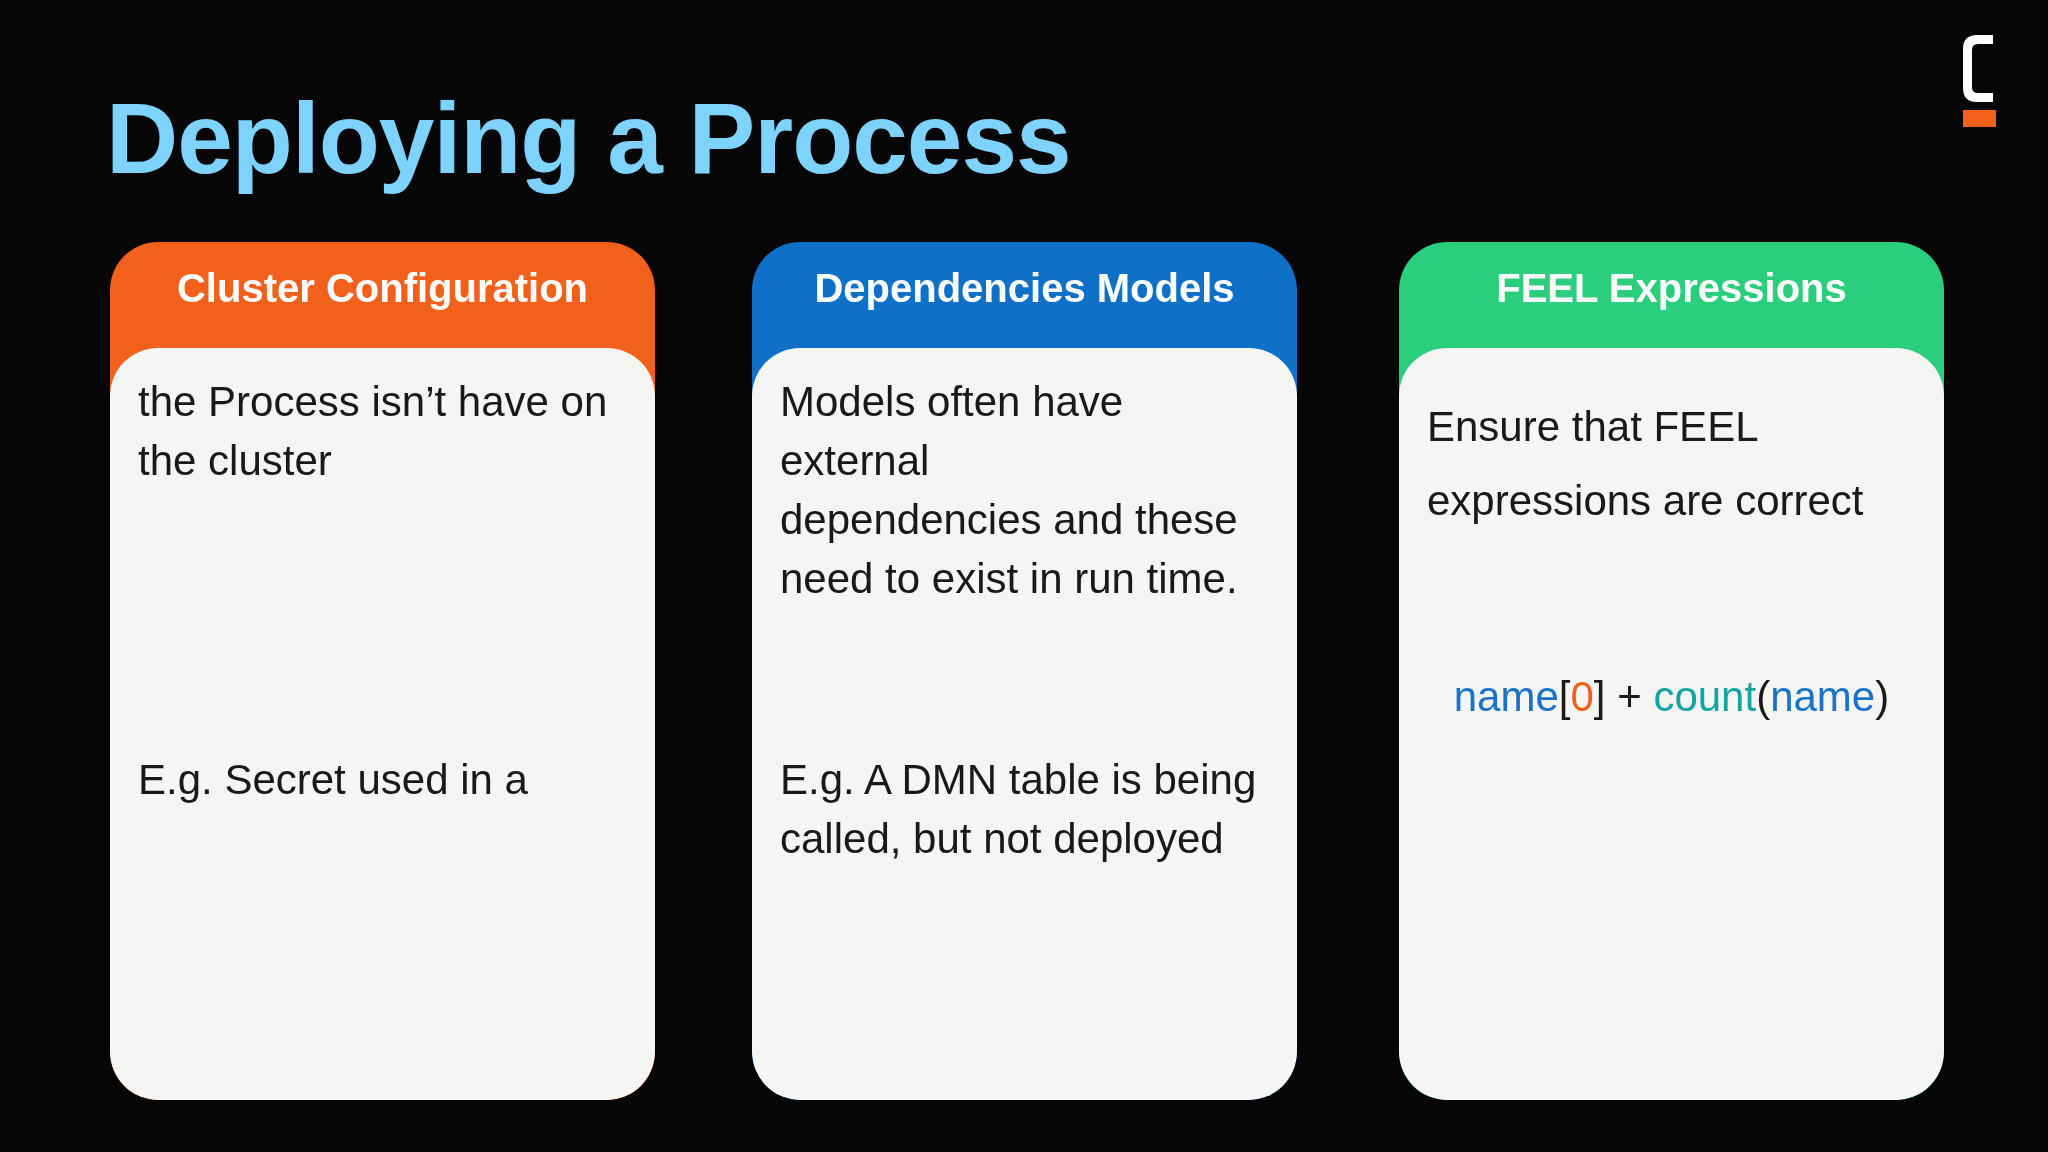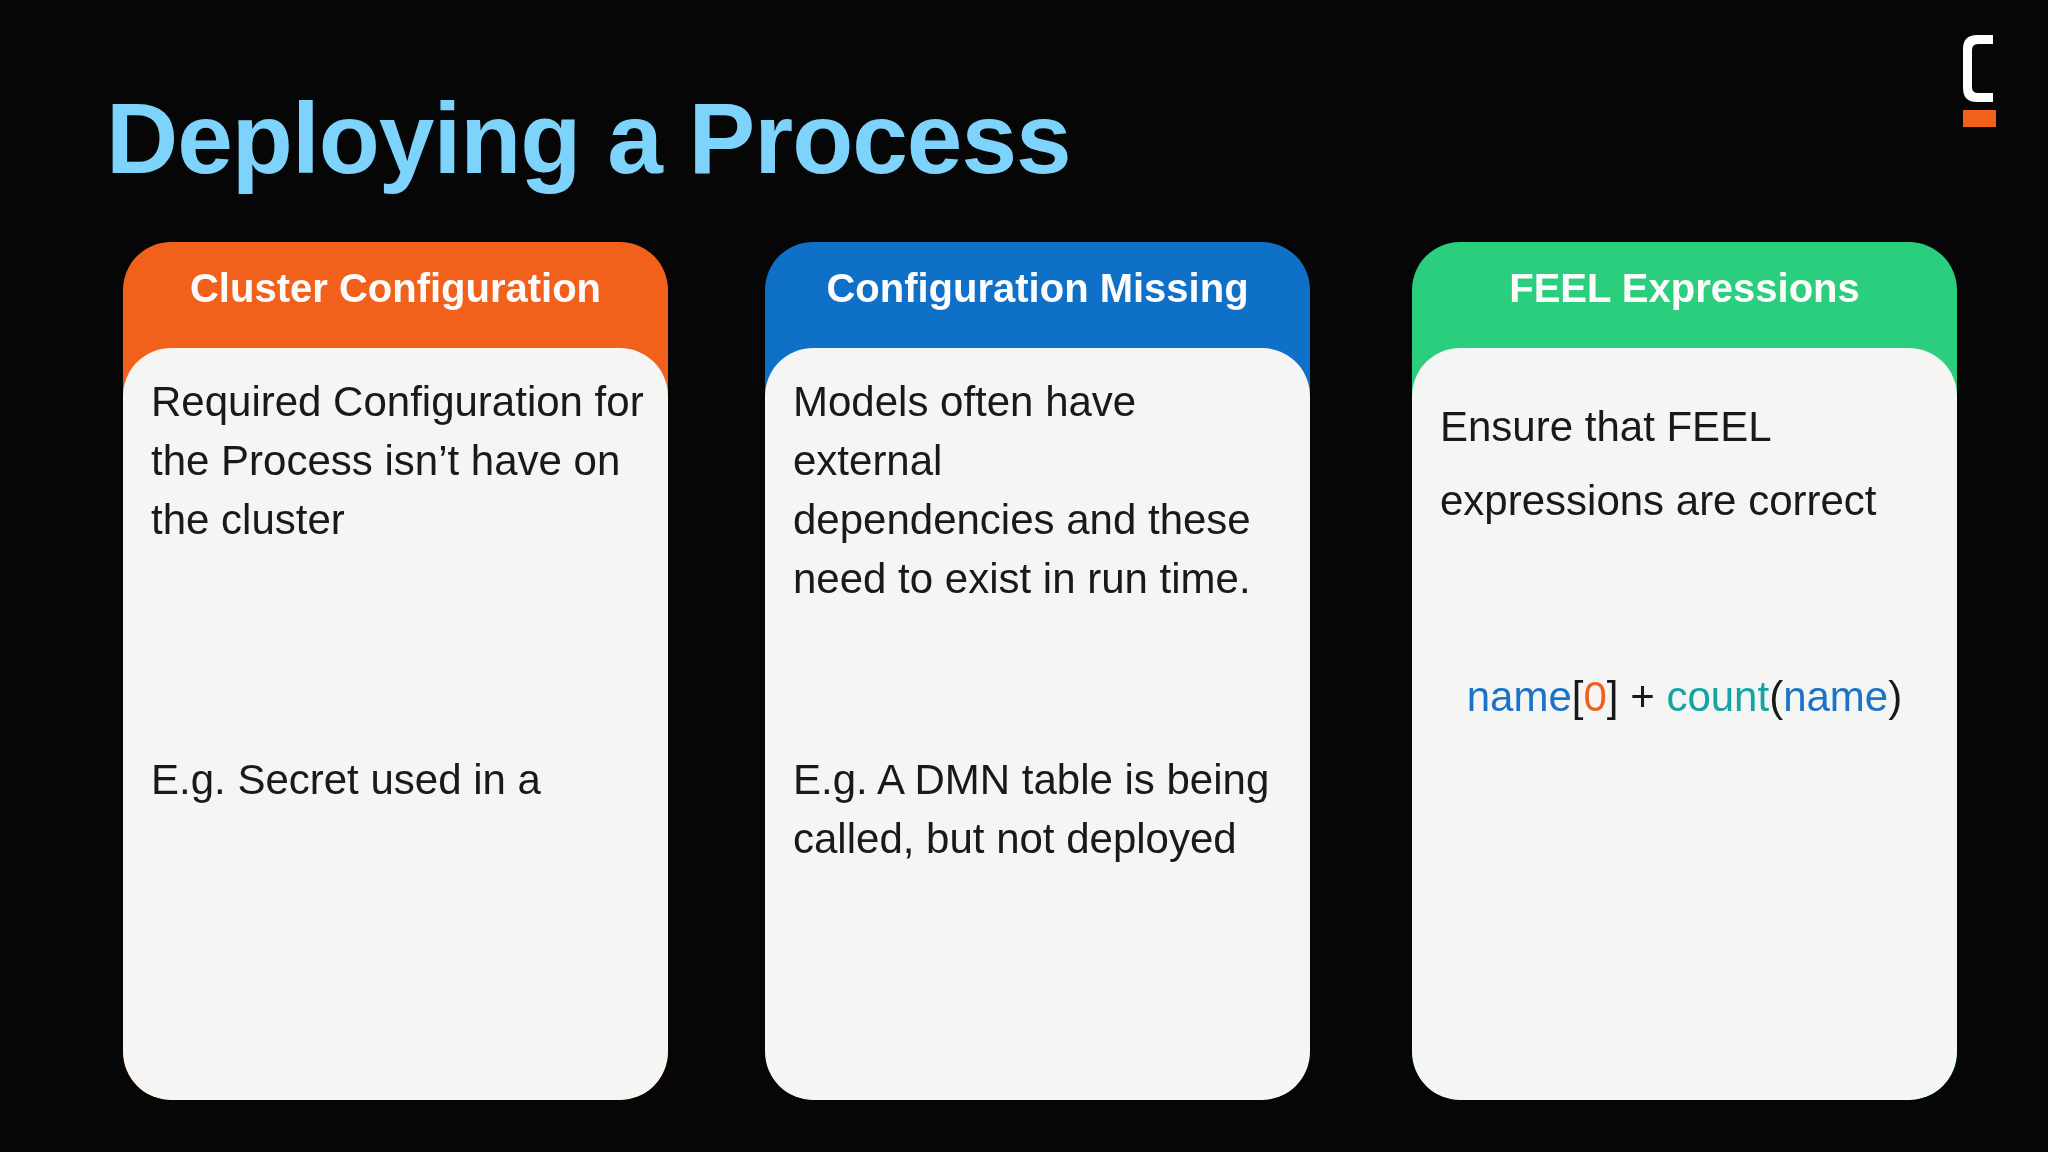--- a/index.html
+++ b/index.html
@@ -13,21 +13,21 @@
     font-size:100px;font-weight:700;letter-spacing:-1px;
     color:#7dd3fc;
   }
   .logo{
     position:absolute;left:1963px;top:35px;width:34px;
     display:flex;flex-direction:column;align-items:stretch;
   }
   .logo-bar{
     margin-top:8px;height:17px;width:33px;
   }
-  .cards-row{position:absolute;left:13px;top:0;width:1860px;height:1152px;}
+  .cards-row{position:absolute;left:0;top:0;width:1860px;height:1152px;}
   .card{
     position:absolute;top:242px;width:545px;height:858px;
     border-radius:48px;background:var(--accent);overflow:hidden;
   }
   .card:nth-child(1){left:110px;}
   .card:nth-child(2){left:752px;}
   .card:nth-child(3){left:1399px;}
   .card-header{
     height:106px;display:flex;align-items:center;justify-content:center;
     padding-bottom:14px;box-sizing:border-box;
@@ -64,33 +64,32 @@
   <div class="logo-bar" style="background: rgb(242, 97, 28);"></div>
 </div>
 
 <div class="cards-row">
   <div class="card" style="--accent: #F2611C;">
     <div class="card-header">
       <span class="card-header-label">Cluster Configuration</span>
     </div>
     <div class="card-body">
         <div class="para para-main">
-          <div>Required Configuration for</div>
           <div>the Process isn’t have on</div>
           <div>the cluster</div>
         </div>
         <div class="para para-example">
           <div>E.g. Secret used in a</div>
         </div>
       </div>
   </div>
 
   <div class="card" style="--accent: #0F70C8;">
     <div class="card-header">
-      <span class="card-header-label">Configuration Missing</span>
+      <span class="card-header-label">Dependencies Models</span>
     </div>
     <div class="card-body">
         <div class="para para-main">
           <div>Models often have external</div>
           <div>dependencies and these</div>
           <div>need to exist in run time.</div>
         </div>
         <div class="para para-example">
           <div>E.g. A DMN table is being</div>
           <div>called, but not deployed</div>

